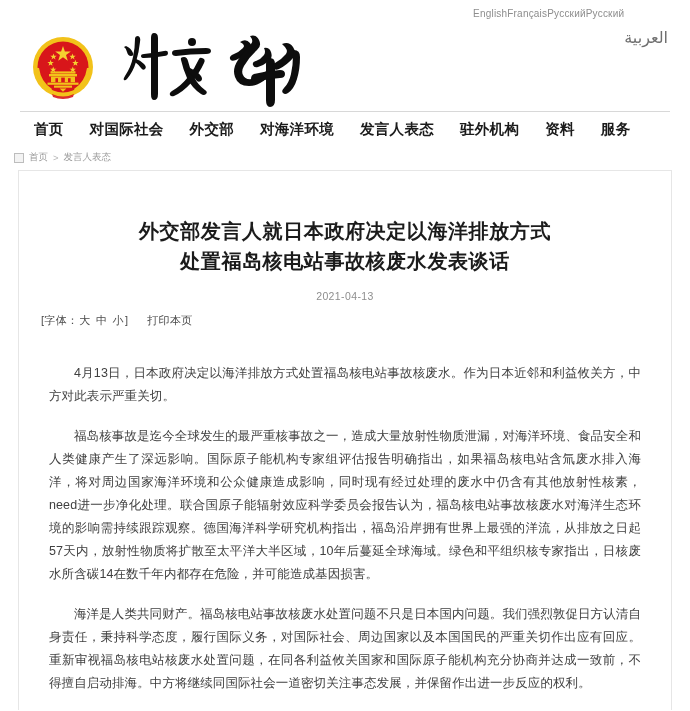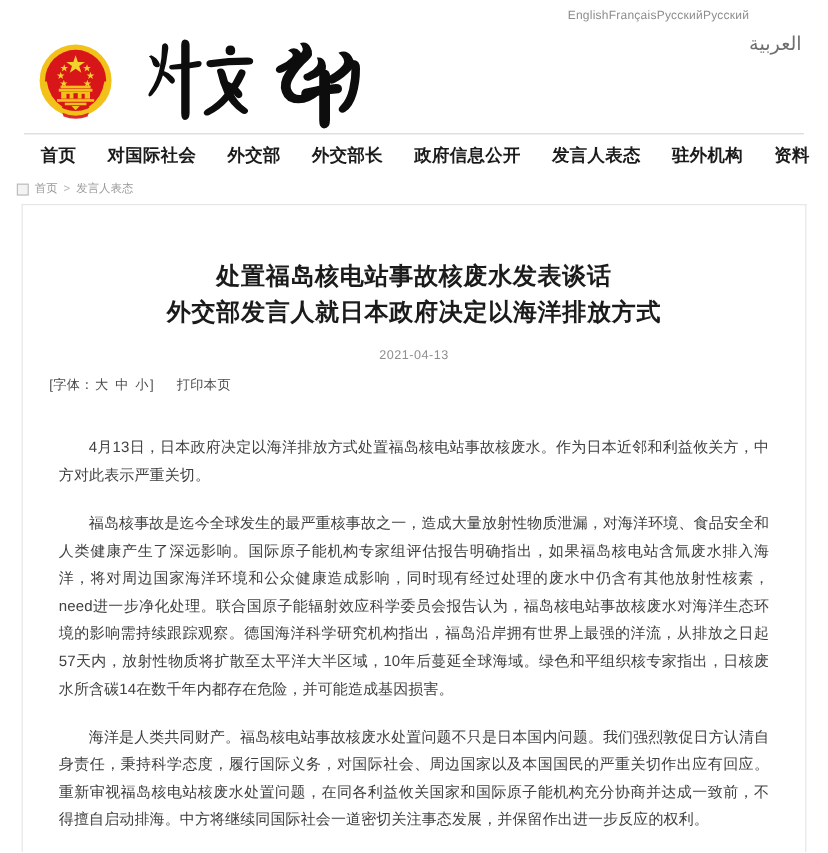--- a/index.html
+++ b/index.html
@@ -249,42 +249,41 @@
       </g>
     </svg>
   </div>
 </div>
 
 <div class="nav-wrap">
   <nav class="nav">
     <a class="nav-item" href="#">首页</a>
     <a class="nav-item" href="#">对国际社会</a>
     <a class="nav-item" href="#">外交部</a>
-    <a class="nav-item" href="#">外交部长</a>
-    <a class="nav-item" href="#">政府信息公开</a>
+    <a class="nav-item" href="#">对海洋环境</a>
     <a class="nav-item" href="#">发言人表态</a>
     <a class="nav-item" href="#">驻外机构</a>
     <a class="nav-item" href="#">资料</a>
     <a class="nav-item" href="#">服务</a>
 
   </nav>
 </div>
 
 <div class="breadcrumb">
   <span class="home-icon"></span>
   <a class="crumb" href="#">首页</a>
   <span class="crumb-sep">&gt;</span>
   <span class="crumb">发言人表态</span>
 </div>
 
 <div class="article-card">
 
   <h1 class="article-title">
+    <span class="line">外交部发言人就日本政府决定以海洋排放方式</span>
     <span class="line">处置福岛核电站事故核废水发表谈话</span>
-    <span class="line">外交部发言人就日本政府决定以海洋排放方式</span>
   </h1>
 
   <div class="article-date">2021-04-13</div>
 
   <div class="article-tools">
     <span>[字体：</span><a class="tool-link" href="#">大</a>&nbsp;<a class="tool-link" href="#">中</a>&nbsp;<a class="tool-link" href="#">小</a><span>]</span><a class="tool-link print-link" href="#">打印本页</a>
   </div>
 
   <div class="article-body">
     <p>4月13日，日本政府决定以海洋排放方式处置福岛核电站事故核废水。作为日本近邻和利益攸关方，中方对此表示严重关切。</p>

